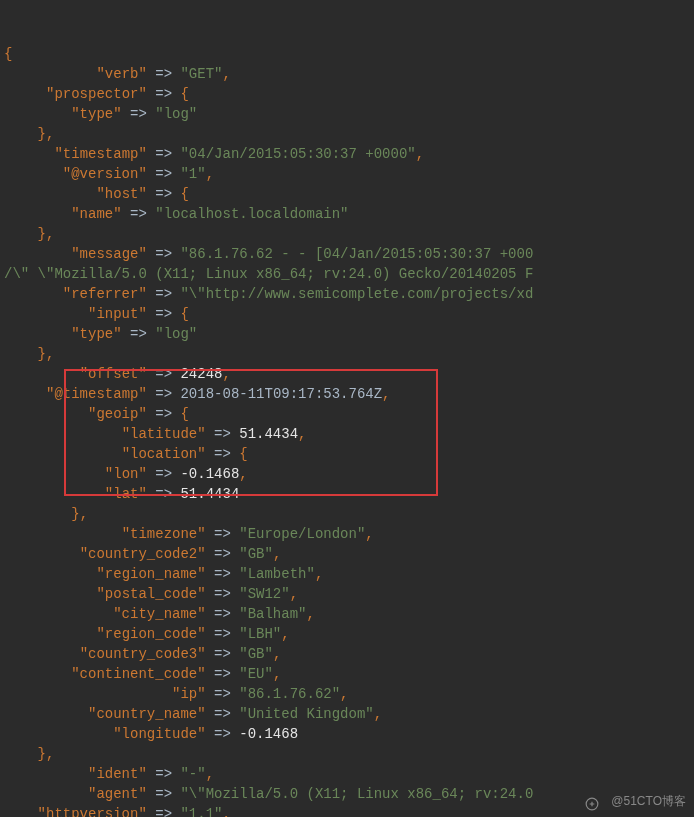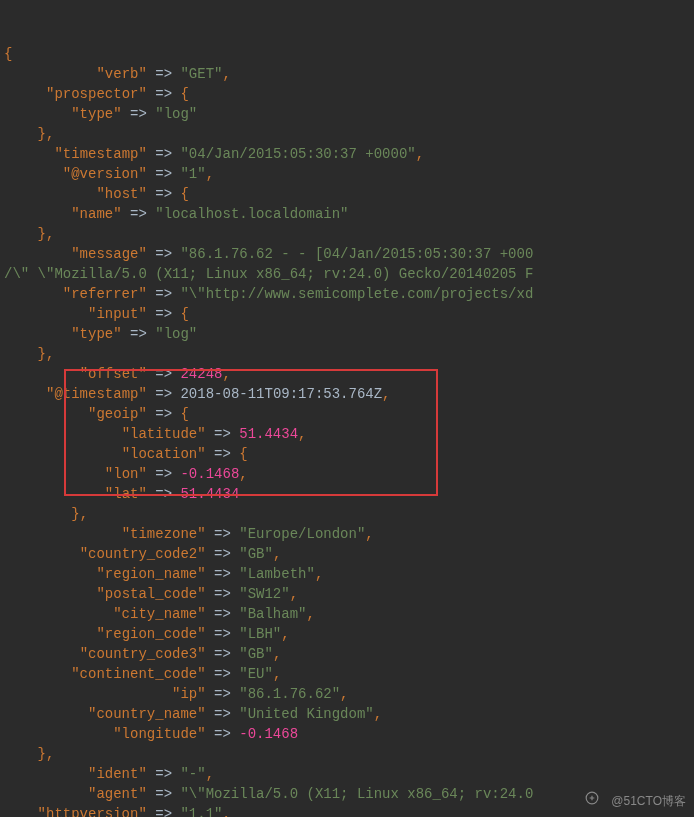--- a/index.html
+++ b/index.html
@@ -18,36 +18,36 @@
     white-space: pre;
     width: 694px;
     height: 817px;
     box-sizing: border-box;
   }
   .line { white-space: pre; height: 20px; }
   .brace, .comma { color: #cc7832; }
   .key { color: #cc7832; }
   .arrow { color: #a9b7c6; }
   .str { color: #6a8759; }
-  .num { color: #ec4899; }
+  .num { color: #e5e5e5; }
   .date { color: #a9b7c6; font-family: Liberation Mono, monospace; }
   .highlight-box {
     position: absolute;
     border: 2px solid #d63a3a;
     pointer-events: none;
   }
   .watermark {
     position: absolute;
     bottom: 6px;
     right: 8px;
     color: #888;
     font-size: 12px;
     font-family: Arial, sans-serif;
     display: flex;
-    align-items: flex-start;
+    align-items: flex-end;
     gap: 12px;
   }
   .watermark svg { width: 14px; height: 14px; }
 </style>
 </head>
 <body>
 
 <div class="code-area">
   <div id="lines-container"><div class="line"><span class="brace">{</span></div><div class="line"><span>           </span><span class="key">"verb"</span><span> </span><span class="arrow">=&gt;</span><span> </span><span class="str">"GET"</span><span class="comma">,</span></div><div class="line"><span>     </span><span class="key">"prospector"</span><span> </span><span class="arrow">=&gt;</span><span> </span><span class="brace">{</span></div><div class="line"><span>        </span><span class="key">"type"</span><span> </span><span class="arrow">=&gt;</span><span> </span><span class="str">"log"</span></div><div class="line"><span>    </span><span class="brace">}</span><span class="comma">,</span></div><div class="line"><span>      </span><span class="key">"timestamp"</span><span> </span><span class="arrow">=&gt;</span><span> </span><span class="str">"04/Jan/2015:05:30:37 +0000"</span><span class="comma">,</span></div><div class="line"><span>       </span><span class="key">"@version"</span><span> </span><span class="arrow">=&gt;</span><span> </span><span class="str">"1"</span><span class="comma">,</span></div><div class="line"><span>           </span><span class="key">"host"</span><span> </span><span class="arrow">=&gt;</span><span> </span><span class="brace">{</span></div><div class="line"><span>        </span><span class="key">"name"</span><span> </span><span class="arrow">=&gt;</span><span> </span><span class="str">"localhost.localdomain"</span></div><div class="line"><span>    </span><span class="brace">}</span><span class="comma">,</span></div><div class="line"><span>        </span><span class="key">"message"</span><span> </span><span class="arrow">=&gt;</span><span> </span><span class="str">"86.1.76.62 - - [04/Jan/2015:05:30:37 +000</span></div><div class="line"><span class="str">/\" \"Mozilla/5.0 (X11; Linux x86_64; rv:24.0) Gecko/20140205 F</span></div><div class="line"><span>       </span><span class="key">"referrer"</span><span> </span><span class="arrow">=&gt;</span><span> </span><span class="str">"\"http://www.semicomplete.com/projects/xd</span></div><div class="line"><span>          </span><span class="key">"input"</span><span> </span><span class="arrow">=&gt;</span><span> </span><span class="brace">{</span></div><div class="line"><span>        </span><span class="key">"type"</span><span> </span><span class="arrow">=&gt;</span><span> </span><span class="str">"log"</span></div><div class="line"><span>    </span><span class="brace">}</span><span class="comma">,</span></div><div class="line"><span>         </span><span class="key">"offset"</span><span> </span><span class="arrow">=&gt;</span><span> </span><span class="num">24248</span><span class="comma">,</span></div><div class="line"><span>     </span><span class="key">"@timestamp"</span><span> </span><span class="arrow">=&gt;</span><span> </span><span class="date">2018-08-11T09:17:53.764Z</span><span class="comma">,</span></div><div class="line"><span>          </span><span class="key">"geoip"</span><span> </span><span class="arrow">=&gt;</span><span> </span><span class="brace">{</span></div><div class="line"><span>              </span><span class="key">"latitude"</span><span> </span><span class="arrow">=&gt;</span><span> </span><span class="num">51.4434</span><span class="comma">,</span></div><div class="line"><span>              </span><span class="key">"location"</span><span> </span><span class="arrow">=&gt;</span><span> </span><span class="brace">{</span></div><div class="line"><span>            </span><span class="key">"lon"</span><span> </span><span class="arrow">=&gt;</span><span> </span><span class="num">-0.1468</span><span class="comma">,</span></div><div class="line"><span>            </span><span class="key">"lat"</span><span> </span><span class="arrow">=&gt;</span><span> </span><span class="num">51.4434</span></div><div class="line"><span>        </span><span class="brace">}</span><span class="comma">,</span></div><div class="line"><span>              </span><span class="key">"timezone"</span><span> </span><span class="arrow">=&gt;</span><span> </span><span class="str">"Europe/London"</span><span class="comma">,</span></div><div class="line"><span>         </span><span class="key">"country_code2"</span><span> </span><span class="arrow">=&gt;</span><span> </span><span class="str">"GB"</span><span class="comma">,</span></div><div class="line"><span>           </span><span class="key">"region_name"</span><span> </span><span class="arrow">=&gt;</span><span> </span><span class="str">"Lambeth"</span><span class="comma">,</span></div><div class="line"><span>           </span><span class="key">"postal_code"</span><span> </span><span class="arrow">=&gt;</span><span> </span><span class="str">"SW12"</span><span class="comma">,</span></div><div class="line"><span>             </span><span class="key">"city_name"</span><span> </span><span class="arrow">=&gt;</span><span> </span><span class="str">"Balham"</span><span class="comma">,</span></div><div class="line"><span>           </span><span class="key">"region_code"</span><span> </span><span class="arrow">=&gt;</span><span> </span><span class="str">"LBH"</span><span class="comma">,</span></div><div class="line"><span>         </span><span class="key">"country_code3"</span><span> </span><span class="arrow">=&gt;</span><span> </span><span class="str">"GB"</span><span class="comma">,</span></div><div class="line"><span>        </span><span class="key">"continent_code"</span><span> </span><span class="arrow">=&gt;</span><span> </span><span class="str">"EU"</span><span class="comma">,</span></div><div class="line"><span>                    </span><span class="key">"ip"</span><span> </span><span class="arrow">=&gt;</span><span> </span><span class="str">"86.1.76.62"</span><span class="comma">,</span></div><div class="line"><span>          </span><span class="key">"country_name"</span><span> </span><span class="arrow">=&gt;</span><span> </span><span class="str">"United Kingdom"</span><span class="comma">,</span></div><div class="line"><span>             </span><span class="key">"longitude"</span><span> </span><span class="arrow">=&gt;</span><span> </span><span class="num">-0.1468</span></div><div class="line"><span>    </span><span class="brace">}</span><span class="comma">,</span></div><div class="line"><span>          </span><span class="key">"ident"</span><span> </span><span class="arrow">=&gt;</span><span> </span><span class="str">"-"</span><span class="comma">,</span></div><div class="line"><span>          </span><span class="key">"agent"</span><span> </span><span class="arrow">=&gt;</span><span> </span><span class="str">"\"Mozilla/5.0 (X11; Linux x86_64; rv:24.0</span></div><div class="line"><span>    </span><span class="key">"httpversion"</span><span> </span><span class="arrow">=&gt;</span><span> </span><span class="str">"1.1"</span><span class="comma">,</span></div></div>
   <div class="highlight-box" style="top: 369px; left: 64px; width: 370px; height: 123px;"></div>

